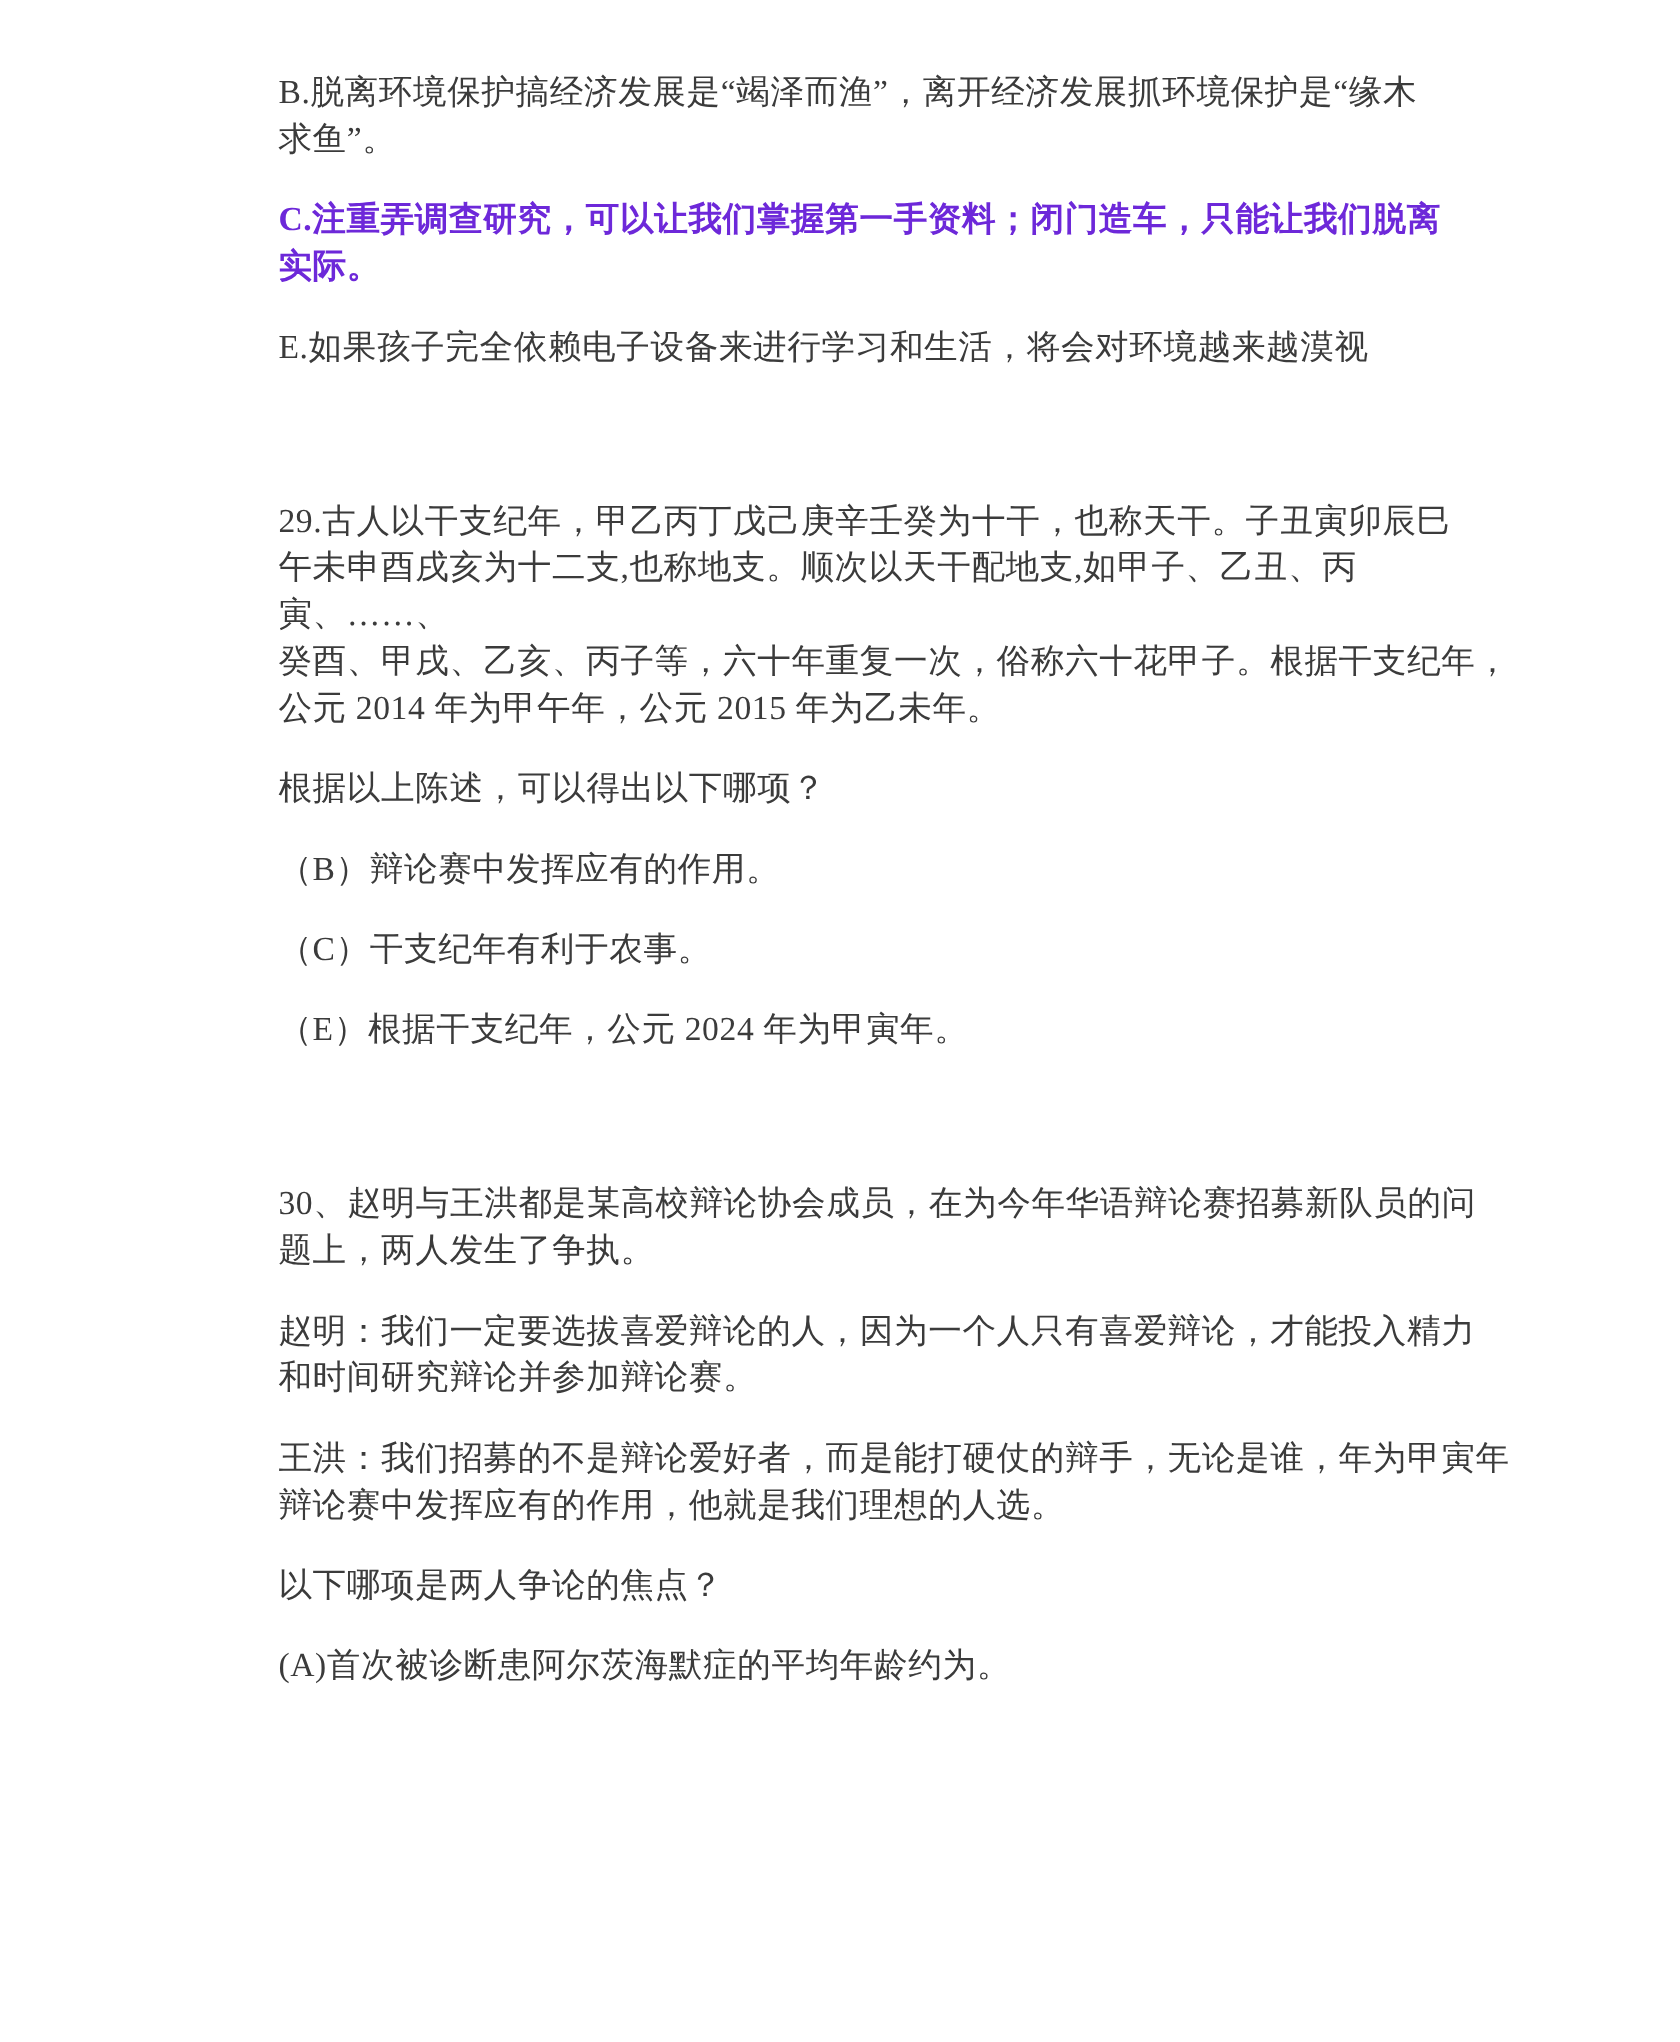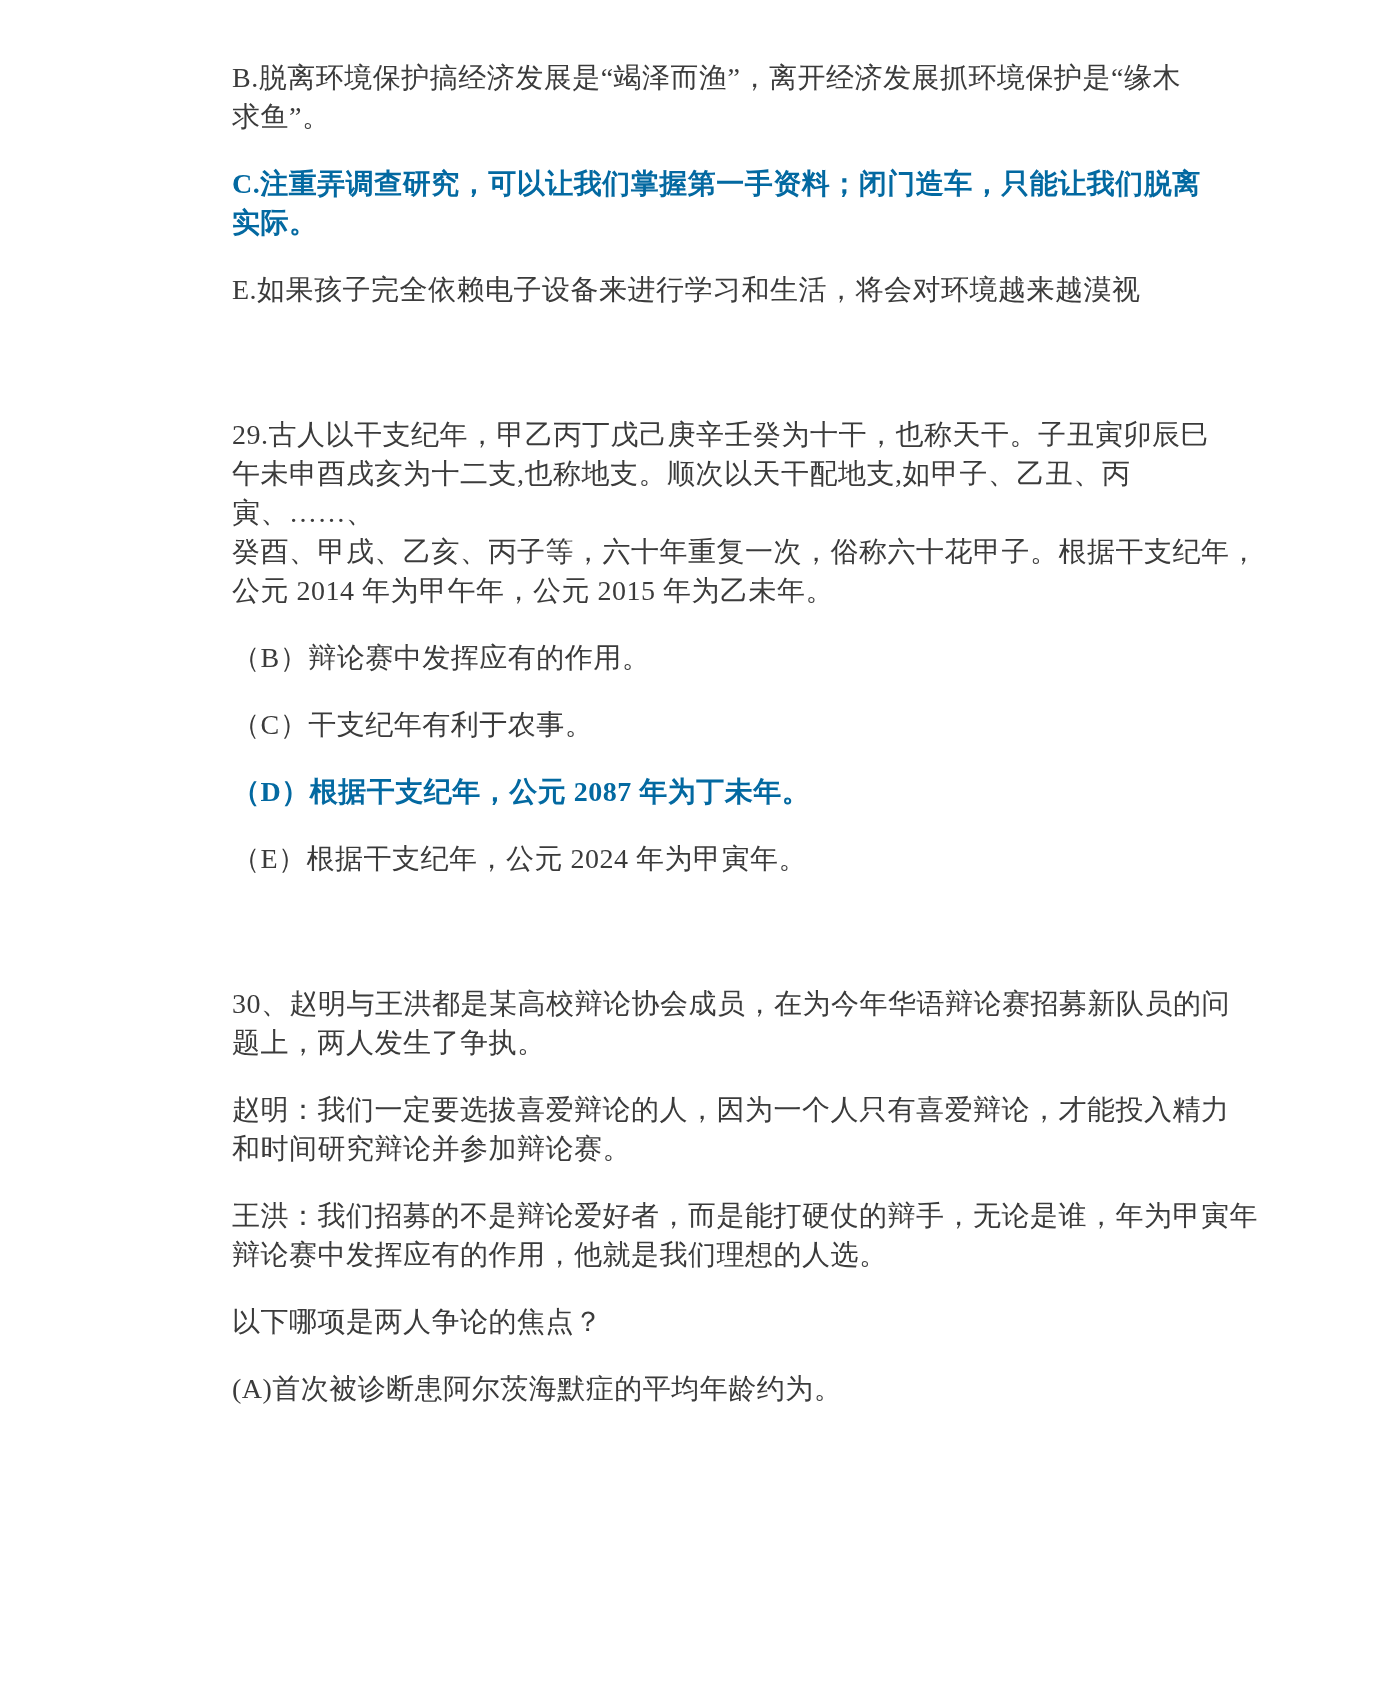--- a/index.html
+++ b/index.html
@@ -25,21 +25,21 @@
     margin-left: 36px;
   }
   .para {
     margin: 0 0 28px 0;
     white-space: pre-line;      
     text-align: left;
     letter-spacing: 0.5px;
     max-width: 1040px;
   }
   .para.answer {
-    color: #0369a1;
+    color: #6d28d9;
     font-weight: bold;
   }
   .section-gap {
     height: 78px;
   }
 </style>
 </head>
 <body>
 
 <div class="doc">
@@ -53,27 +53,27 @@
 
   <p class="para">E.如果孩子完全依赖电子设备来进行学习和生活，将会对环境越来越漠视</p>
 
   <div class="section-gap"></div>
 
   <p class="para">29.古人以干支纪年，甲乙丙丁戊己庚辛壬癸为十干，也称天干。子丑寅卯辰巳
 午未申酉戌亥为十二支,也称地支。顺次以天干配地支,如甲子、乙丑、丙寅、……、
 癸酉、甲戌、乙亥、丙子等，六十年重复一次，俗称六十花甲子。根据干支纪年，
 公元 2014 年为甲午年，公元 2015 年为乙未年。</p>
 
+  <p class="para">根据以上陈述，可以得出以下哪项？</p>
 
 
   <p class="para">（B）辩论赛中发挥应有的作用。</p>
 
   <p class="para">（C）干支纪年有利于农事。</p>
 
-  <p class="para answer">（D）根据干支纪年，公元 2087 年为丁未年。</p>
 
   <p class="para">（E）根据干支纪年，公元 2024 年为甲寅年。</p>
 
   <div class="section-gap"></div>
 
   <p class="para">30、赵明与王洪都是某高校辩论协会成员，在为今年华语辩论赛招募新队员的问
 题上，两人发生了争执。</p>
 
   <p class="para">赵明：我们一定要选拔喜爱辩论的人，因为一个人只有喜爱辩论，才能投入精力
 和时间研究辩论并参加辩论赛。</p>

